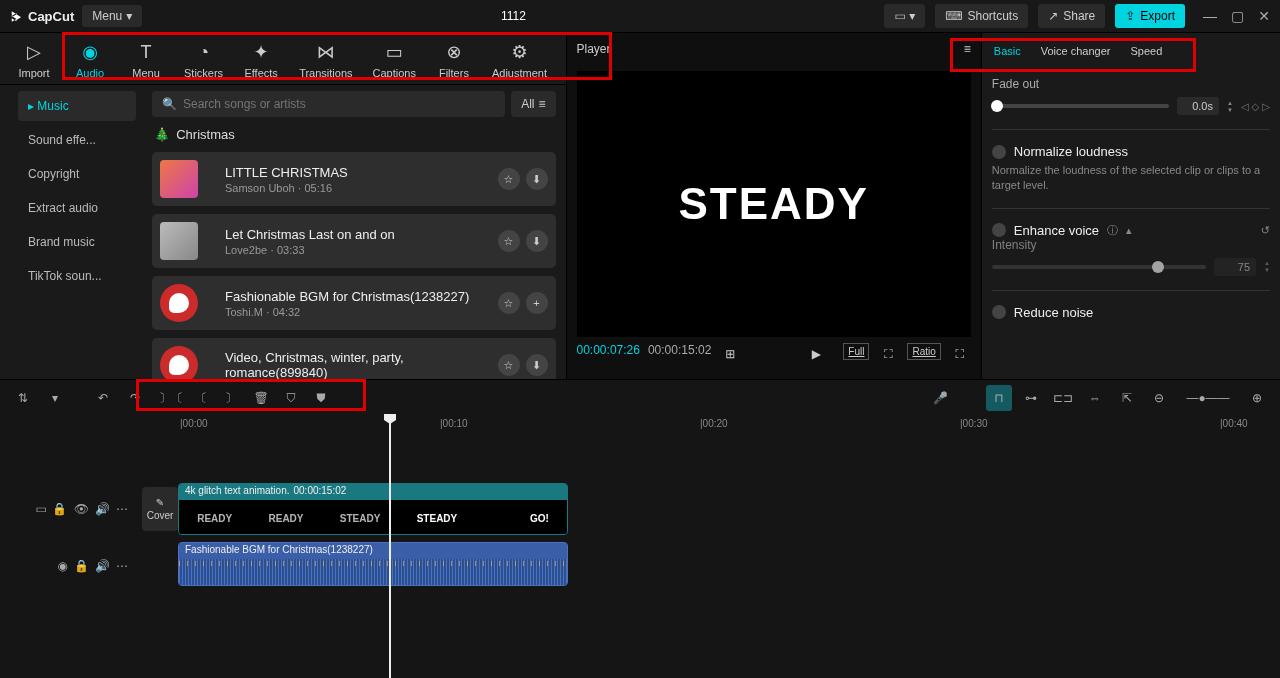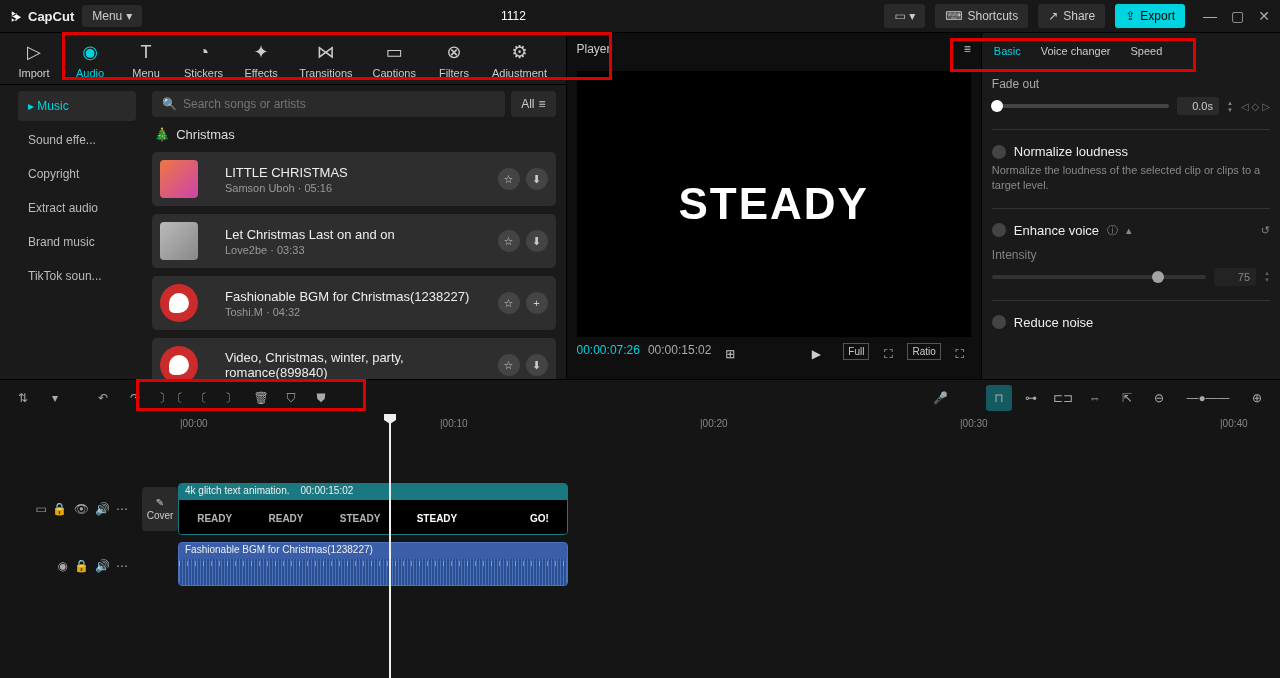--- a/index.html
+++ b/index.html
@@ -44,21 +44,21 @@
 .ta-btn { width: 22px; height: 22px; background: #444; border-radius: 50%; display: flex; align-items: center; justify-content: center; font-size: 11px; }
 .preview-panel { flex: 1; background: #0f0f0f; display: flex; flex-direction: column; border-left: 1px solid #000; border-right: 1px solid #000; }
 .preview-header { height: 32px; display: flex; justify-content: space-between; align-items: center; padding: 0 10px; }
 .preview-canvas { flex: 1; margin: 6px 10px; background: #000; display: flex; align-items: center; justify-content: center; position: relative; }
 .preview-text { font-size: 44px; font-weight: 900; color: #fff; letter-spacing: 2px; font-family: Impact, sans-serif; }
 .preview-controls { height: 36px; display: flex; align-items: flex-start; padding: 0 10px; gap: 8px; }
 .time-cur { color: #00d4e0; font-size: 12px; }
 .time-dur { color: #aaa; font-size: 12px; }
 .pc-spacer { width: 48px; }
 .pc-btn { width: 22px; height: 22px; display: flex; align-items: center; justify-content: center; color: #ccc; }
-.pc-frame { padding: 2px 4px; border: 1px solid #555; font-size: 10px; }
+.pc-frame { padding: 2px 4px; border: 1px solid #555; font-size: 10px; text-decoration: underline; }
 .right-panel { width: 325px; background: #1a1a1a; padding: 8px 10px; overflow: hidden; }
 .rp-tabs { display: flex; gap: 20px; padding: 4px 2px 10px 2px; }
 .rp-tab { font-size: 11px; color: #ccc; }
 .rp-tab.active { color: #00d4e0; font-weight: 500; }
 .rp-section { margin: 10px 0; }
 .rp-label { font-size: 12px; color: #aaa; margin-bottom: 6px; }
 .rp-slider-row { display: flex; align-items: center; gap: 8px; }
 .rp-slider { flex: 1; height: 4px; background: #444; border-radius: 2px; position: relative; }
 .rp-slider .thumb { width: 12px; height: 12px; background: #fff; border-radius: 50%; position: absolute; top: -4px; left: -1px; }
 .rp-value { background: #2a2a2a; padding: 3px 6px; border-radius: 3px; font-size: 11px; min-width: 42px; text-align: right; }
@@ -82,21 +82,21 @@
 .timeline-body { flex: 1; position: relative; }
 .playhead { position: absolute; top: -22px; bottom: 0; width: 2px; background: #eee; left: 389px; z-index: 5; }
 .playhead::before { content:''; position:absolute; top:-2px; left:-5px; width:12px; height:10px; background:#eee; clip-path: polygon(0 0,100% 0,100% 60%,50% 100%,0 60%); }
 .track-row { height: 62px; display: flex; align-items: center; }
 .track-head { width: 136px; display: flex; justify-content: flex-end; align-items: center; gap: 6px; padding: 0 8px; color: #aaa; }
 .track-head .ico { font-size: 12px; }
 .cover-box { width: 36px; height: 44px; background: #2a2a2a; border-radius: 4px; display: flex; flex-direction: column; align-items: center; justify-content: center; gap: 2px; font-size: 10px; margin-left:6px; }
 .track-lane { flex: 1; position: relative; height: 100%; }
 .clip { position: absolute; height: 52px; top: 5px; border-radius: 4px; overflow: hidden; }
 .clip.video { left: 0; width: 390px; background: #0a4850; border: 1px solid #1a7880; }
-.clip-header { height: 16px; background: #1a7880; font-size: 10px; color: #eee; padding: 1px 6px; display:flex; gap:11px; }
+.clip-header { height: 16px; background: #1a7880; font-size: 10px; color: #eee; padding: 1px 6px; display:flex; gap:4px; }
 .clip-body { height: 36px; background: #000; display: flex; align-items: center; justify-content: space-around; font-size: 10px; font-weight: bold; color: #fff; }
 .clip-body span.faded { opacity: 0.7; }
 .clip.audio { left: 0; width: 390px; background: #2b4f8f; border: 1px solid #4a72c0; top: 2px; height: 44px; }
 .clip.audio .clip-header { background: #3a5fa8; }
 .waveform { height: 28px; background: repeating-linear-gradient(90deg,#4a72c0 0 1px, transparent 1px 3px), linear-gradient(#2b4f8f,#2b4f8f); position:relative; }
 .waveform::after { content:''; position:absolute; inset:0; background: repeating-linear-gradient(90deg, rgba(255,180,60,0.6) 0 1px, transparent 1px 8px); top:2px; height:5px; }
 .highlight-box { position: absolute; border: 3px solid #e00000; pointer-events: none; z-index: 10; }
 .hl1 { top: 32px; left: 62px; width: 550px; height: 48px; }
 .hl2 { top: 38px; left: 950px; width: 246px; height: 34px; }
 .hl3 { top: 379px; left: 136px; width: 230px; height: 32px; }
@@ -305,21 +305,21 @@
     <div class="rp-section">
       <div class="rp-row-end">
         <div class="rp-check-row">
           <span class="rp-check"></span>
           <span>Enhance voice</span>
           <span class="rp-icon-sm">ⓘ</span>
           <span class="rp-icon-sm">▴</span>
         </div>
         <span class="rp-icon-sm">↺</span>
       </div>
-      <div class="rp-label" style="margin-top:10px;opacity:.7">Intensity</div>
+      <div class="rp-label" style="opacity:.7">Intensity</div>
       <div class="rp-slider-row" style="opacity:.6">
         <div class="rp-slider">
             <div class="thumb" style="left:75%"></div>
           </div>
         <div class="rp-value">75</div>
         <div class="rp-stepper">
             <span>▲</span>
             <span>▼</span>
           </div>
       </div>

